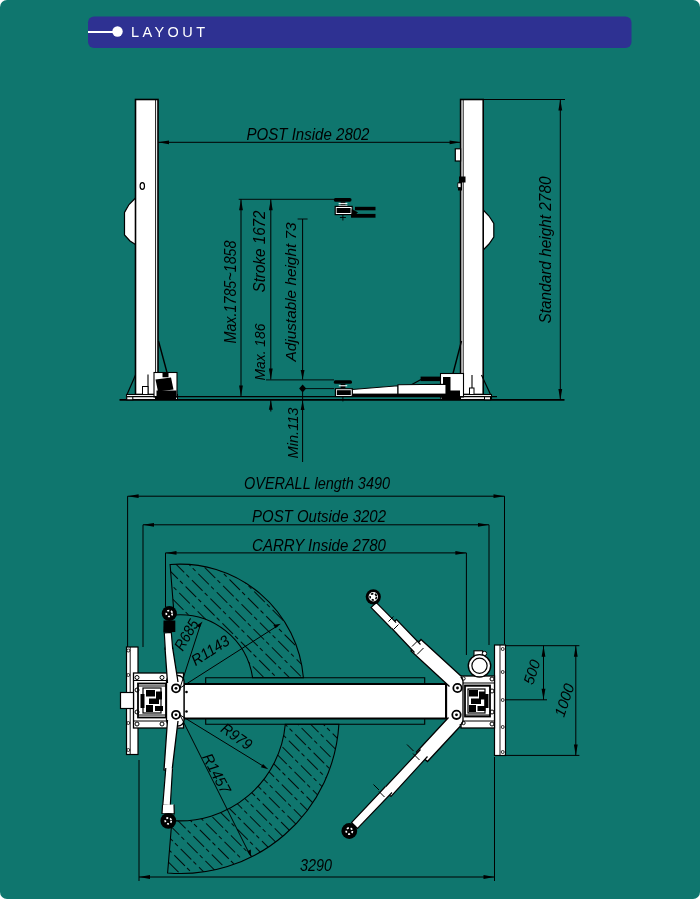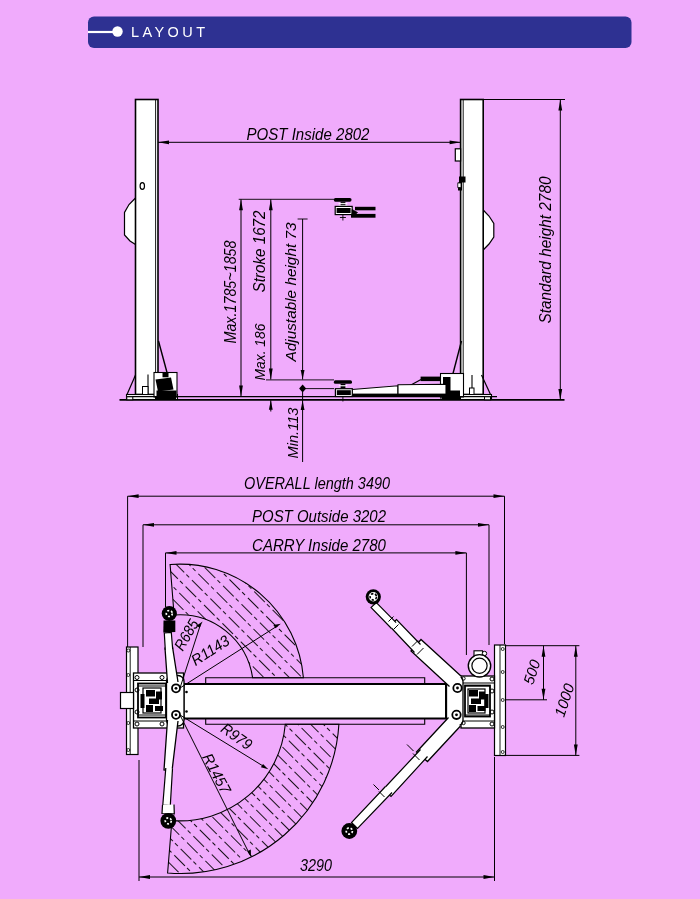--- a/index.html
+++ b/index.html
@@ -1,16 +1,16 @@
 <!DOCTYPE html>
 <html><head>
 <meta charset="utf-8">
 <style>
   html,body{margin:0;padding:0;background:#fff;}
-  .page{position:relative;width:700px;height:899px;background:#f0abfc;overflow:hidden;}
+  .page{position:relative;width:700px;height:899px;background:#0f766e;overflow:hidden;border-radius:7px;}
   svg{position:absolute;top:0;left:0;}
   text{font-family:"Liberation Sans",sans-serif;}
   .dim{font-style:italic;fill:#000;}
 </style>
 </head>
 <body>
 <div class="page">
 <svg width="700" height="899" viewBox="0 0 700 899">
 <defs>
 <pattern id="hat" width="26" height="9" patternUnits="userSpaceOnUse" patternTransform="rotate(45)">

